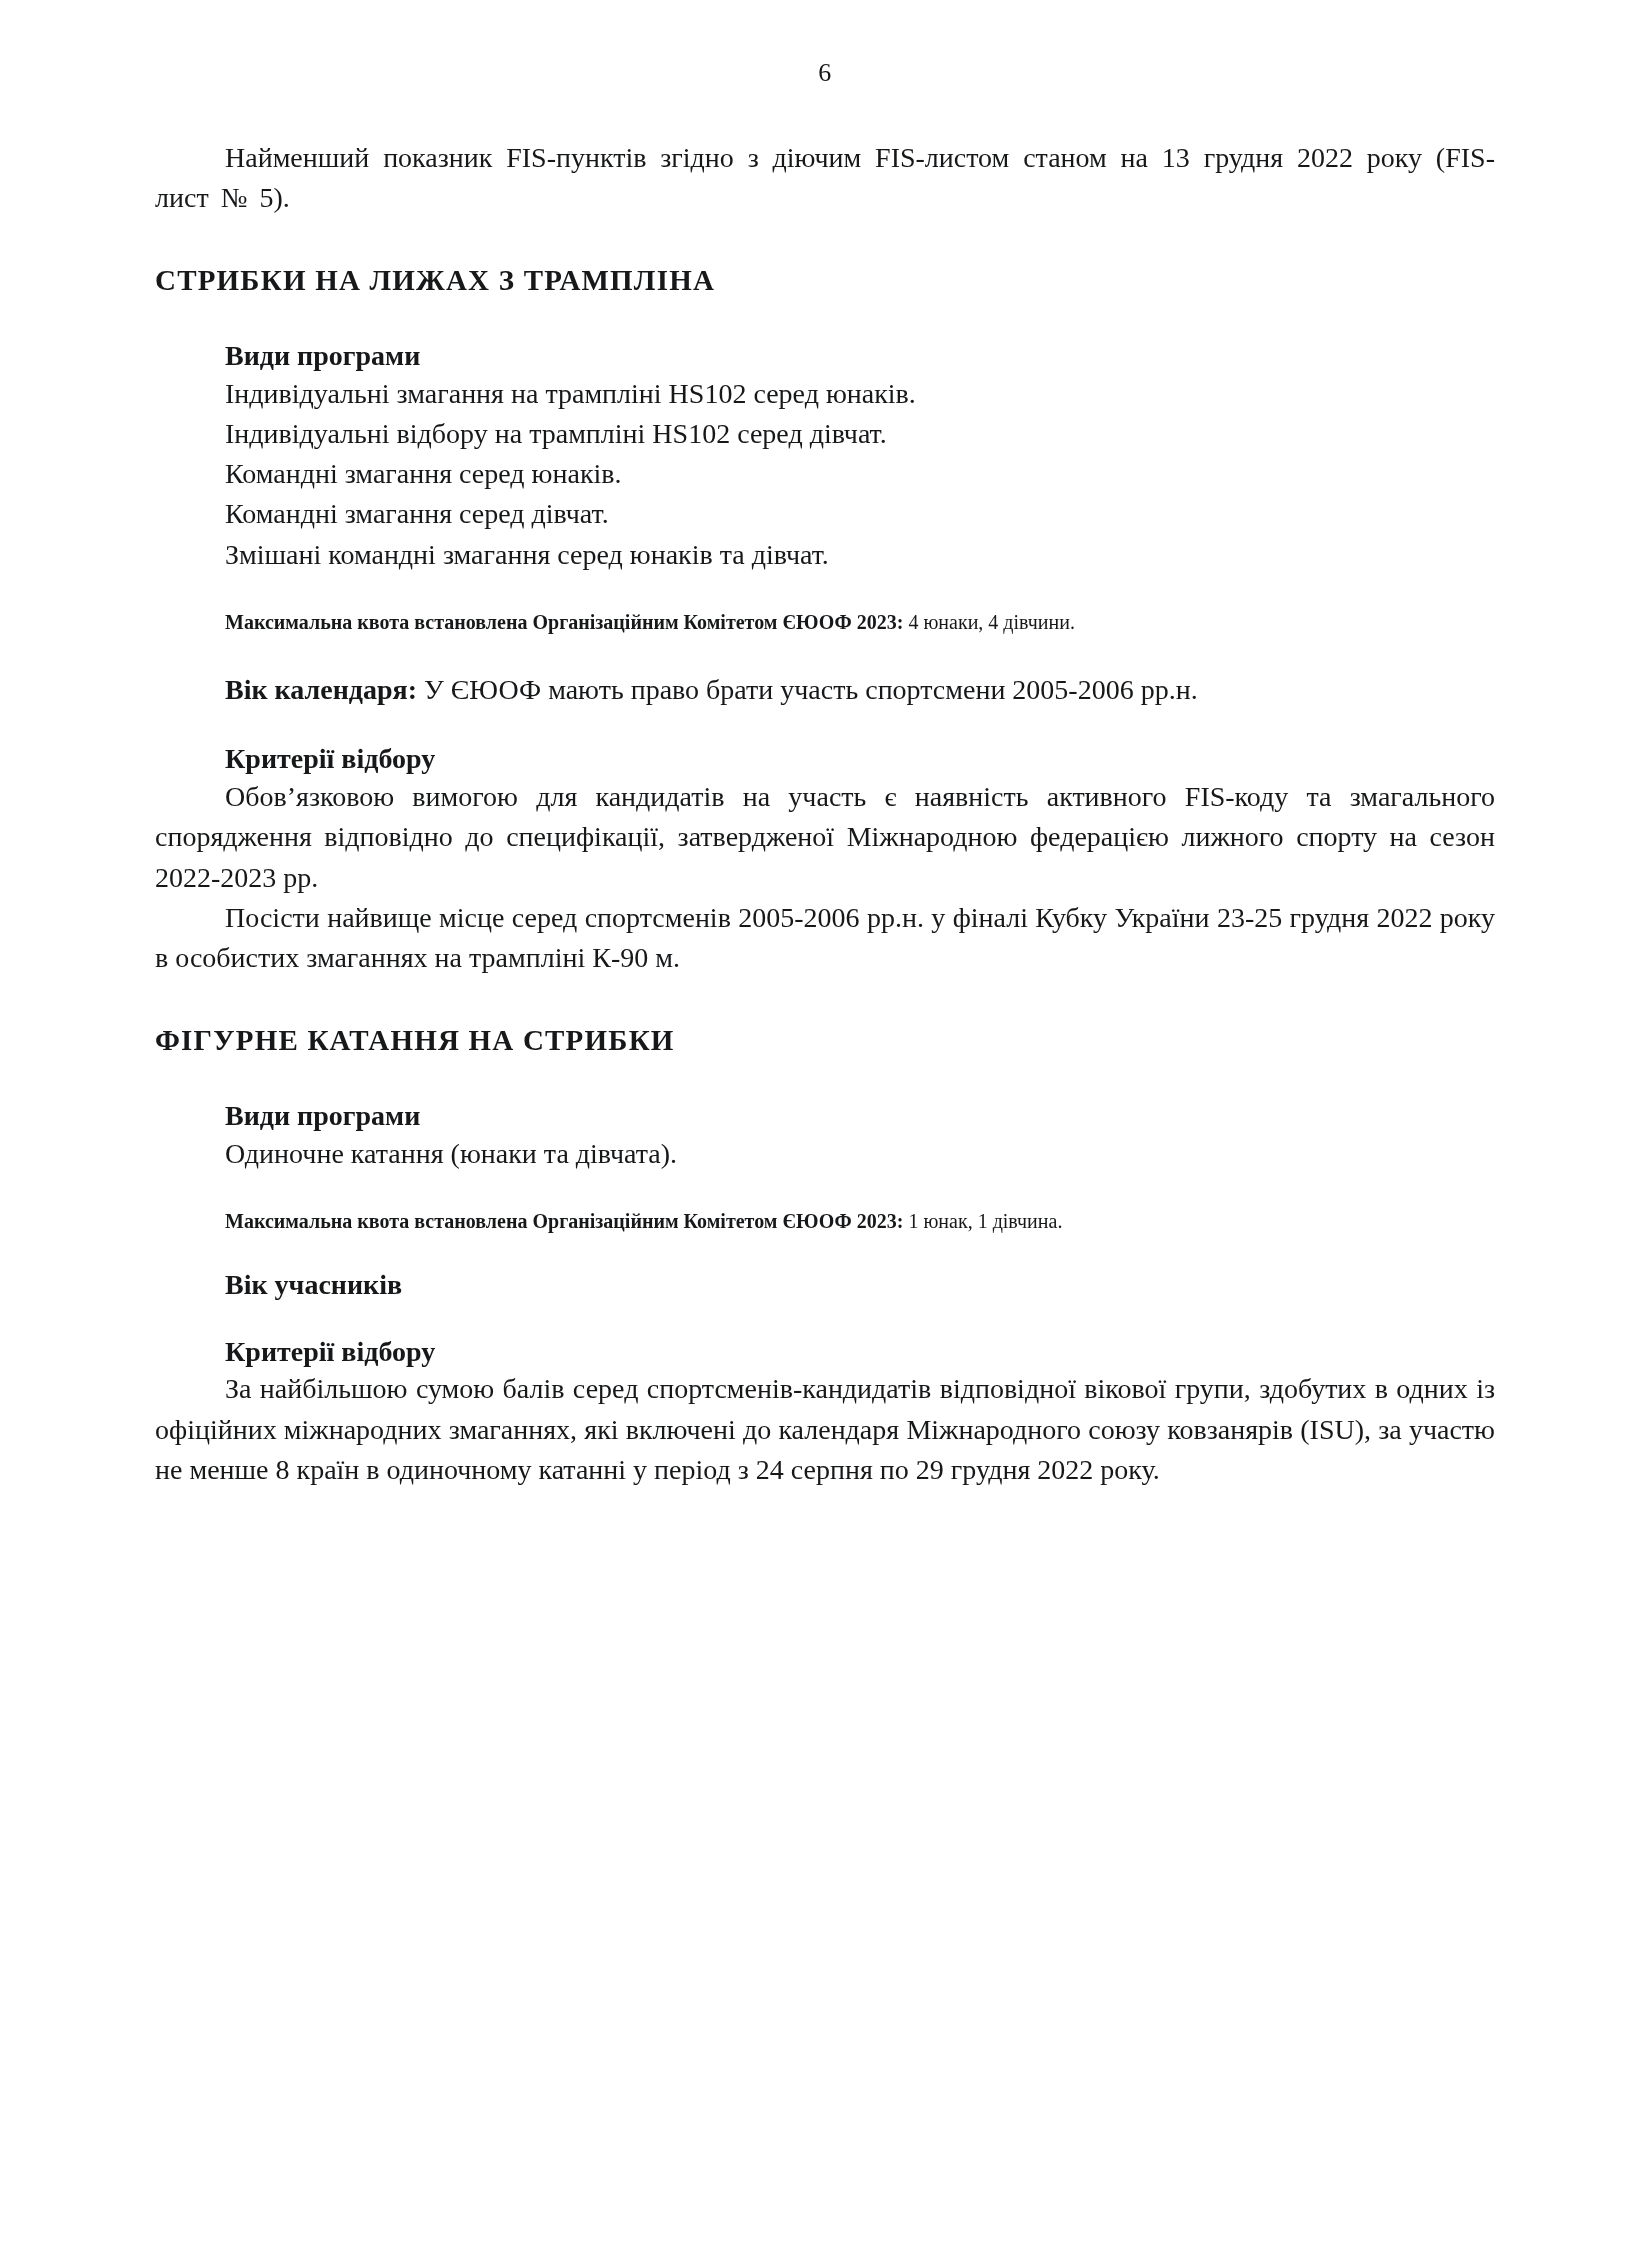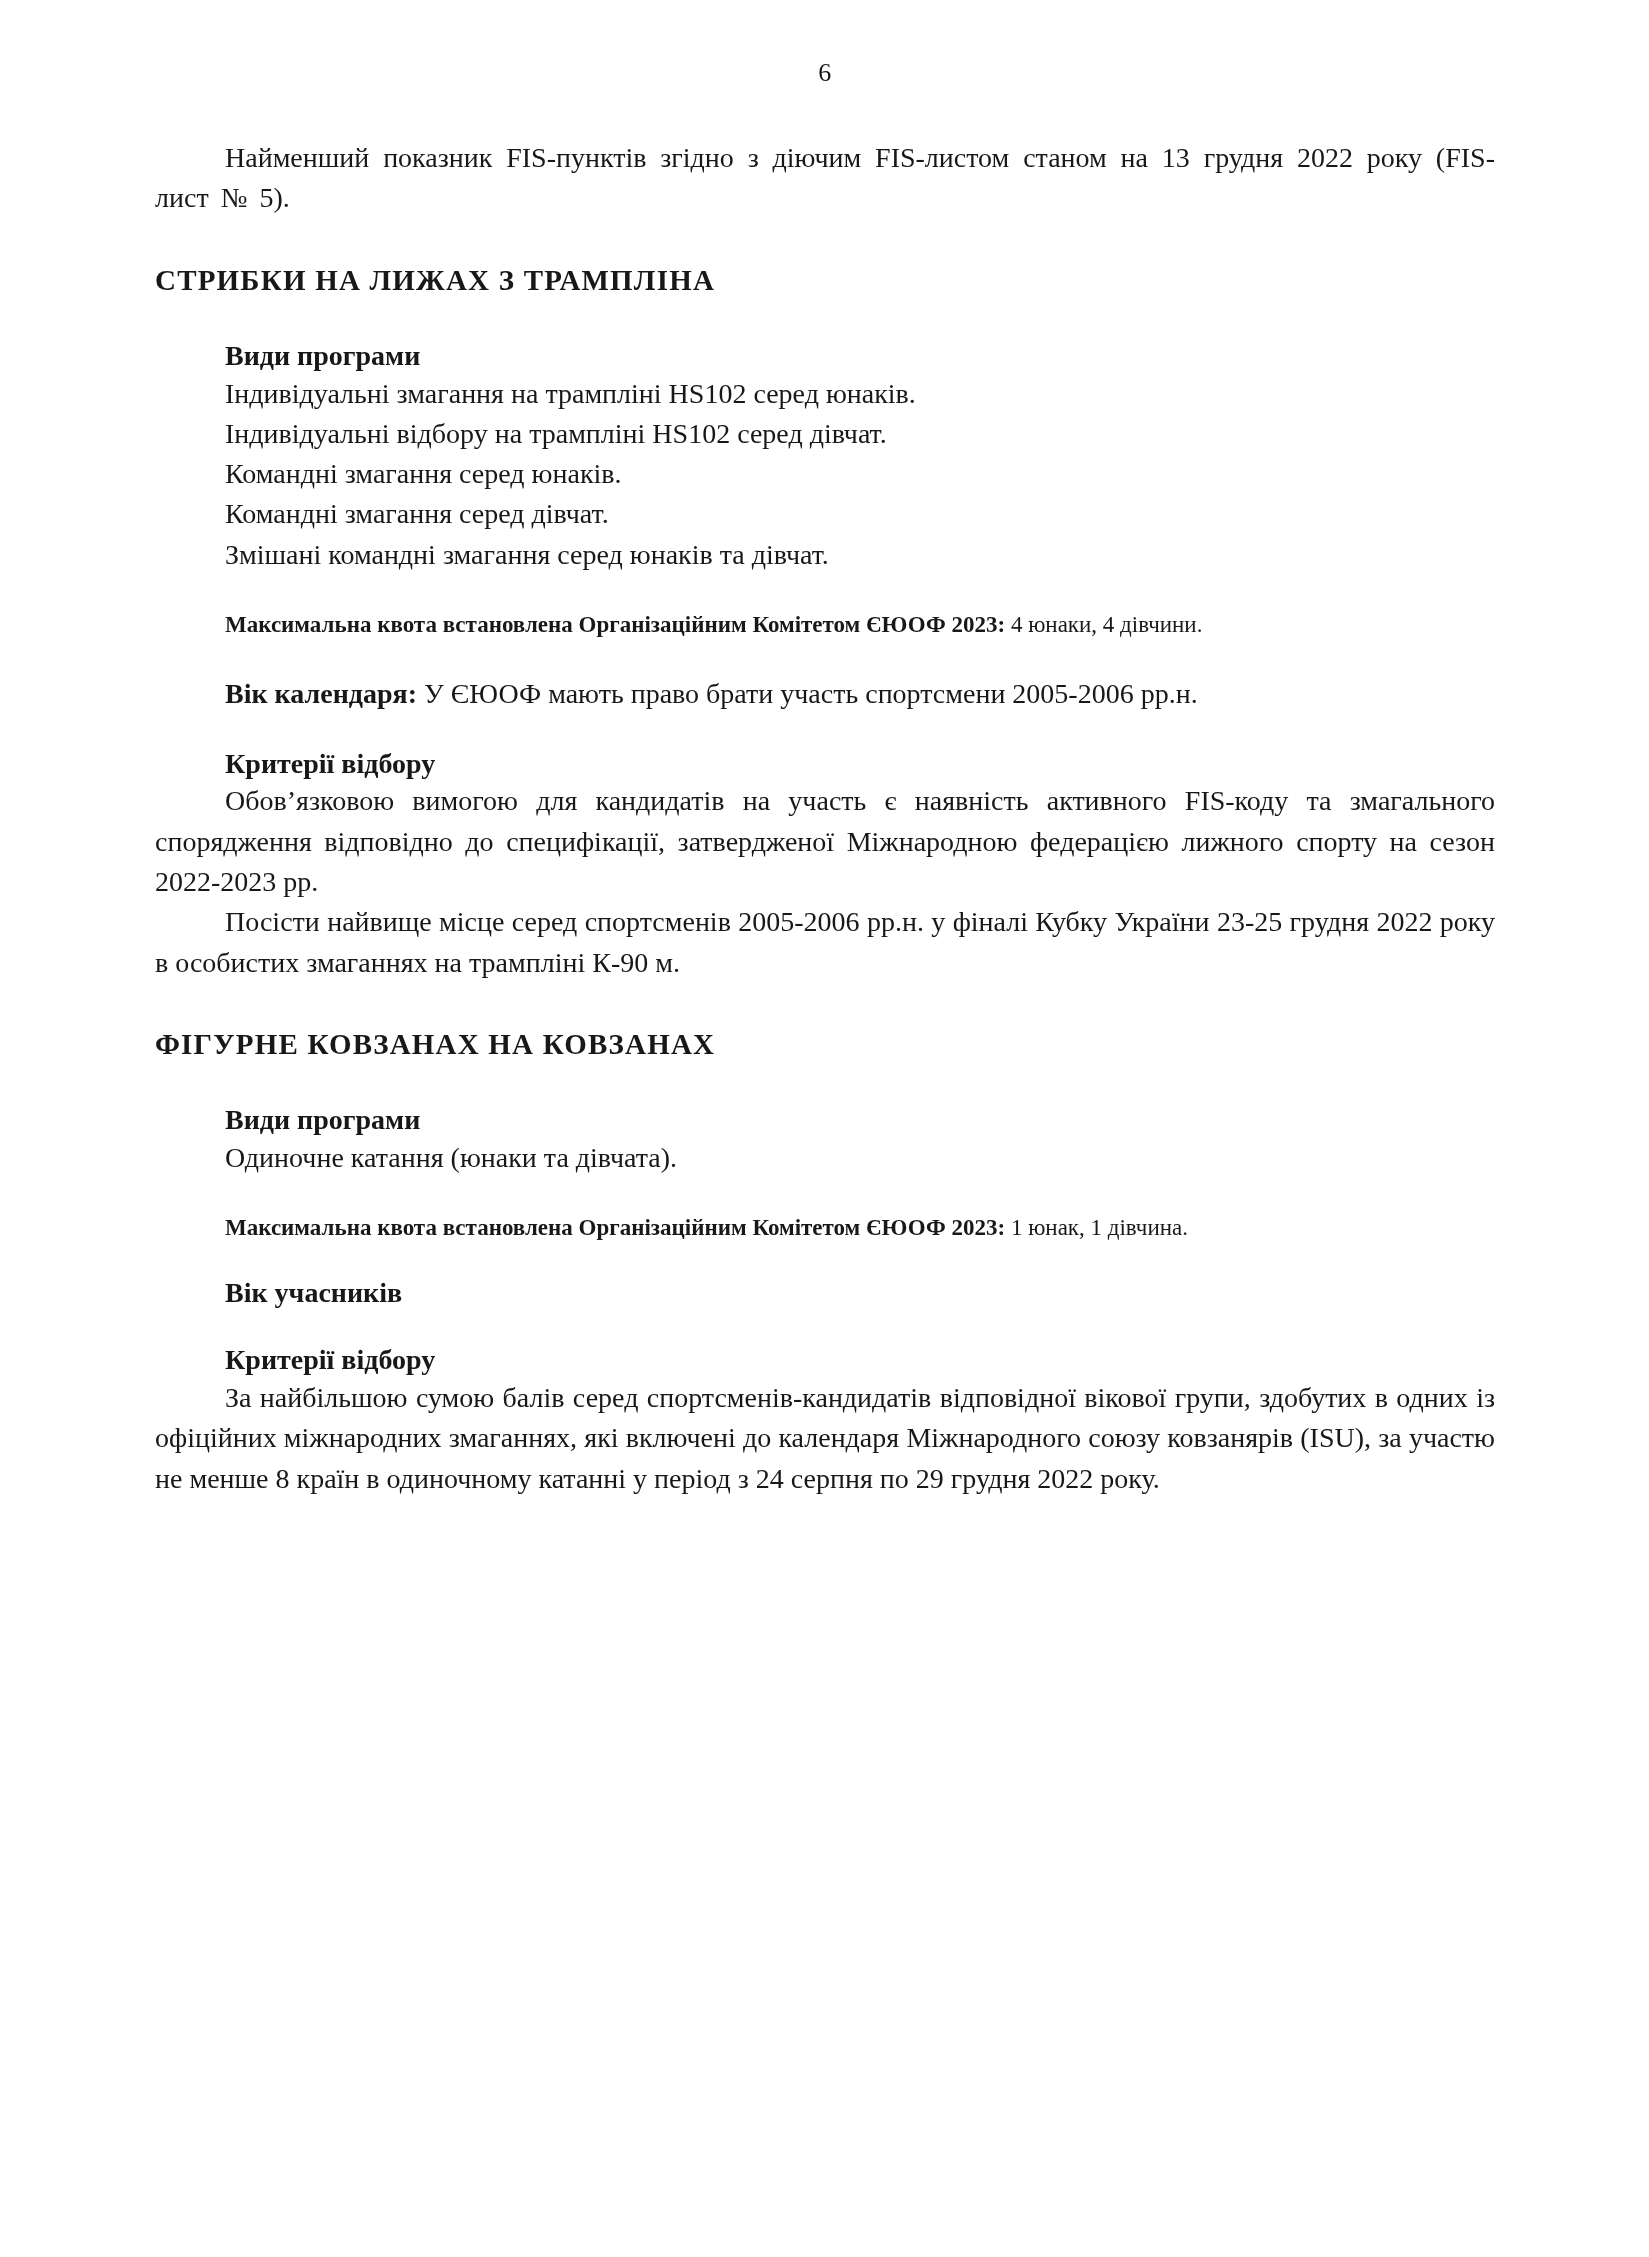--- a/index.html
+++ b/index.html
@@ -64,21 +64,21 @@
     text-justify: inter-word;
     margin: 0;
   }
   .para-justify.first-indent {
     text-indent: 70px;
   }
   b.lead {
     font-weight: bold;
   }
   .quota-line {
-    font-size: 23px;
+    font-size: 20px;
     line-height: 1.44;
     text-align: justify;
     text-justify: inter-word;
     margin: 0;
     text-indent: 70px;
   }
   .nowrap-tight {
     word-spacing: 0.18em;
   }
 </style>
@@ -109,21 +109,21 @@
   <div class="block-gap"></div>
 
   <p class="para-justify first-indent"><b class="lead">Вік календаря:</b> <span>У ЄЮОФ мають право брати участь спортсмени 2005-2006 рр.н.</span></p>
 
   <div class="block-gap"></div>
 
   <div class="sub-head">Критерії відбору</div>
   <p class="para-justify first-indent">Обов’язковою вимогою для кандидатів на участь є наявність активного FIS-коду та змагального спорядження відповідно до специфікації, затвердженої Міжнародною федерацією лижного спорту на сезон 2022-2023 рр.</p>
   <p class="para-justify first-indent">Посісти найвище місце серед спортсменів 2005-2006 рр.н. у фіналі Кубку України 23-25 грудня 2022 року в особистих змаганнях на трампліні К-90 м.</p>
 
-  <div class="section-title">ФІГУРНЕ КОВЗАНАХ НА КОВЗАНАХ</div>
+  <div class="section-title">ФІГУРНЕ КАТАННЯ НА СТРИБКИ</div>
 
   <div class="sub-head">Види програми</div>
   <div class="lines">
     <p>Одиночне катання (юнаки та дівчата).</p>
   </div>
 
   <div class="block-gap"></div>
 
   <p class="quota-line"><b class="lead">Максимальна квота встановлена Організаційним Комітетом ЄЮОФ 2023:</b> <span>1 юнак, 1 дівчина.</span></p>
 

